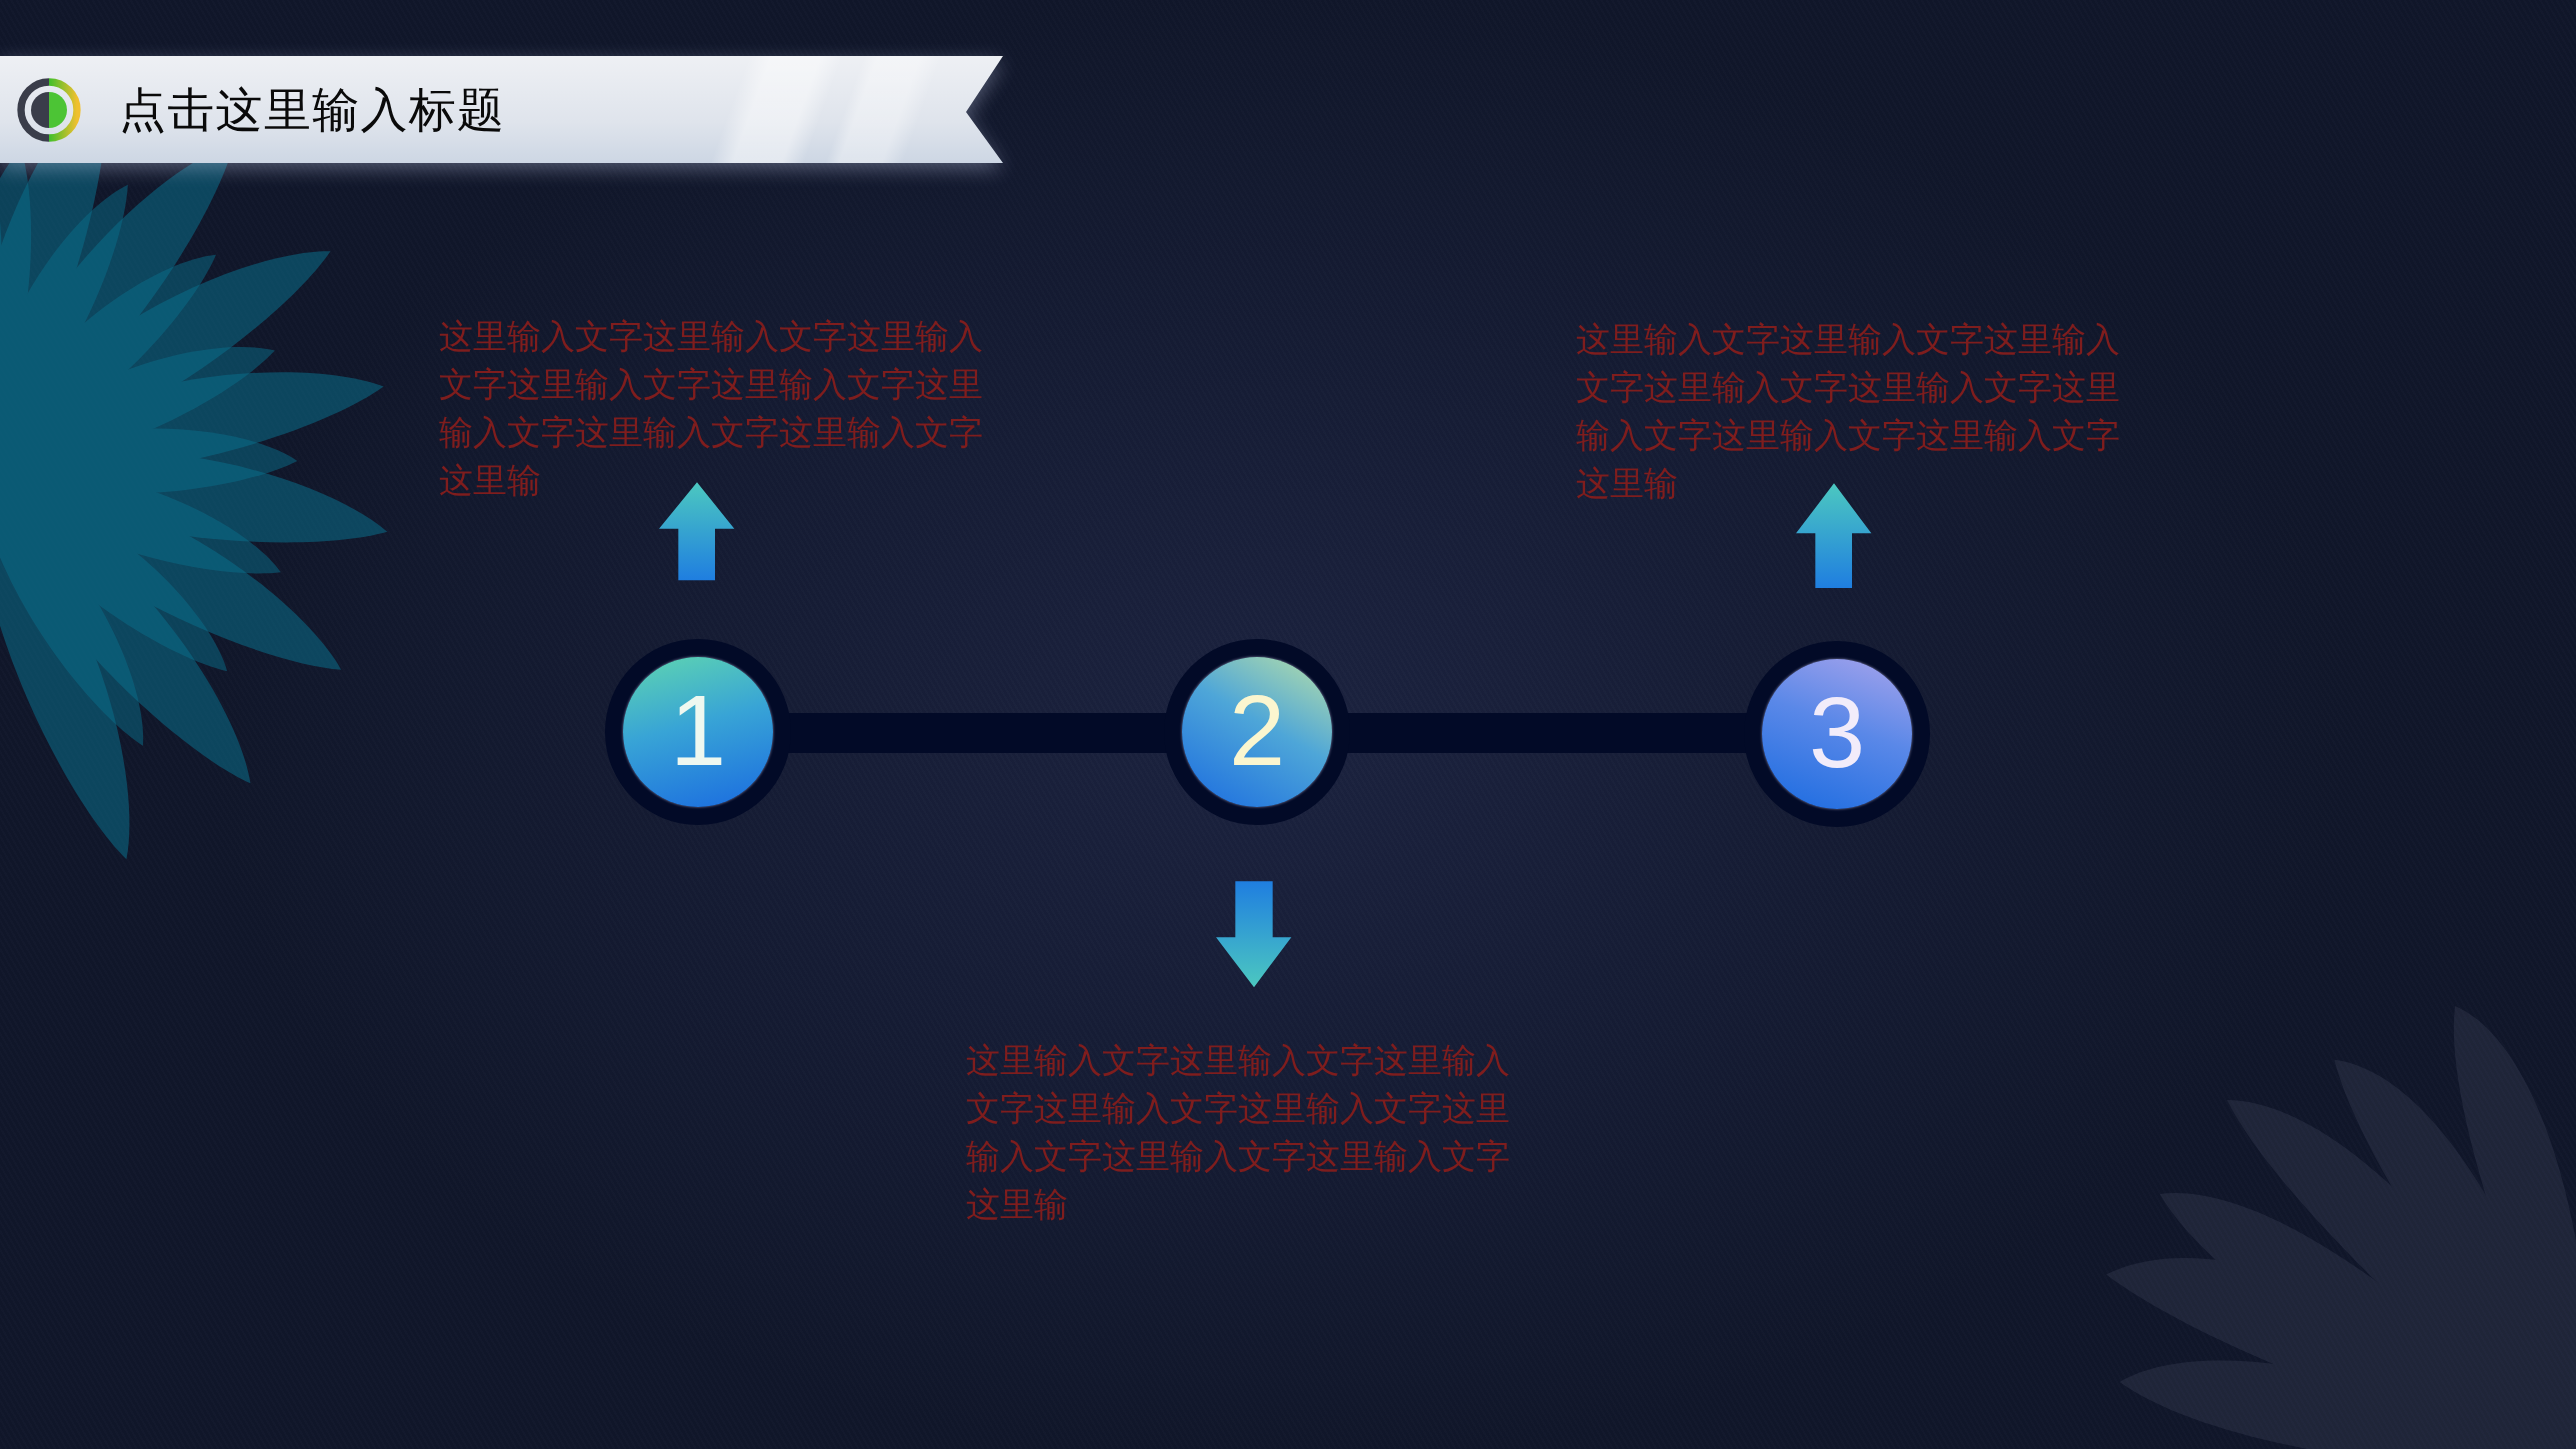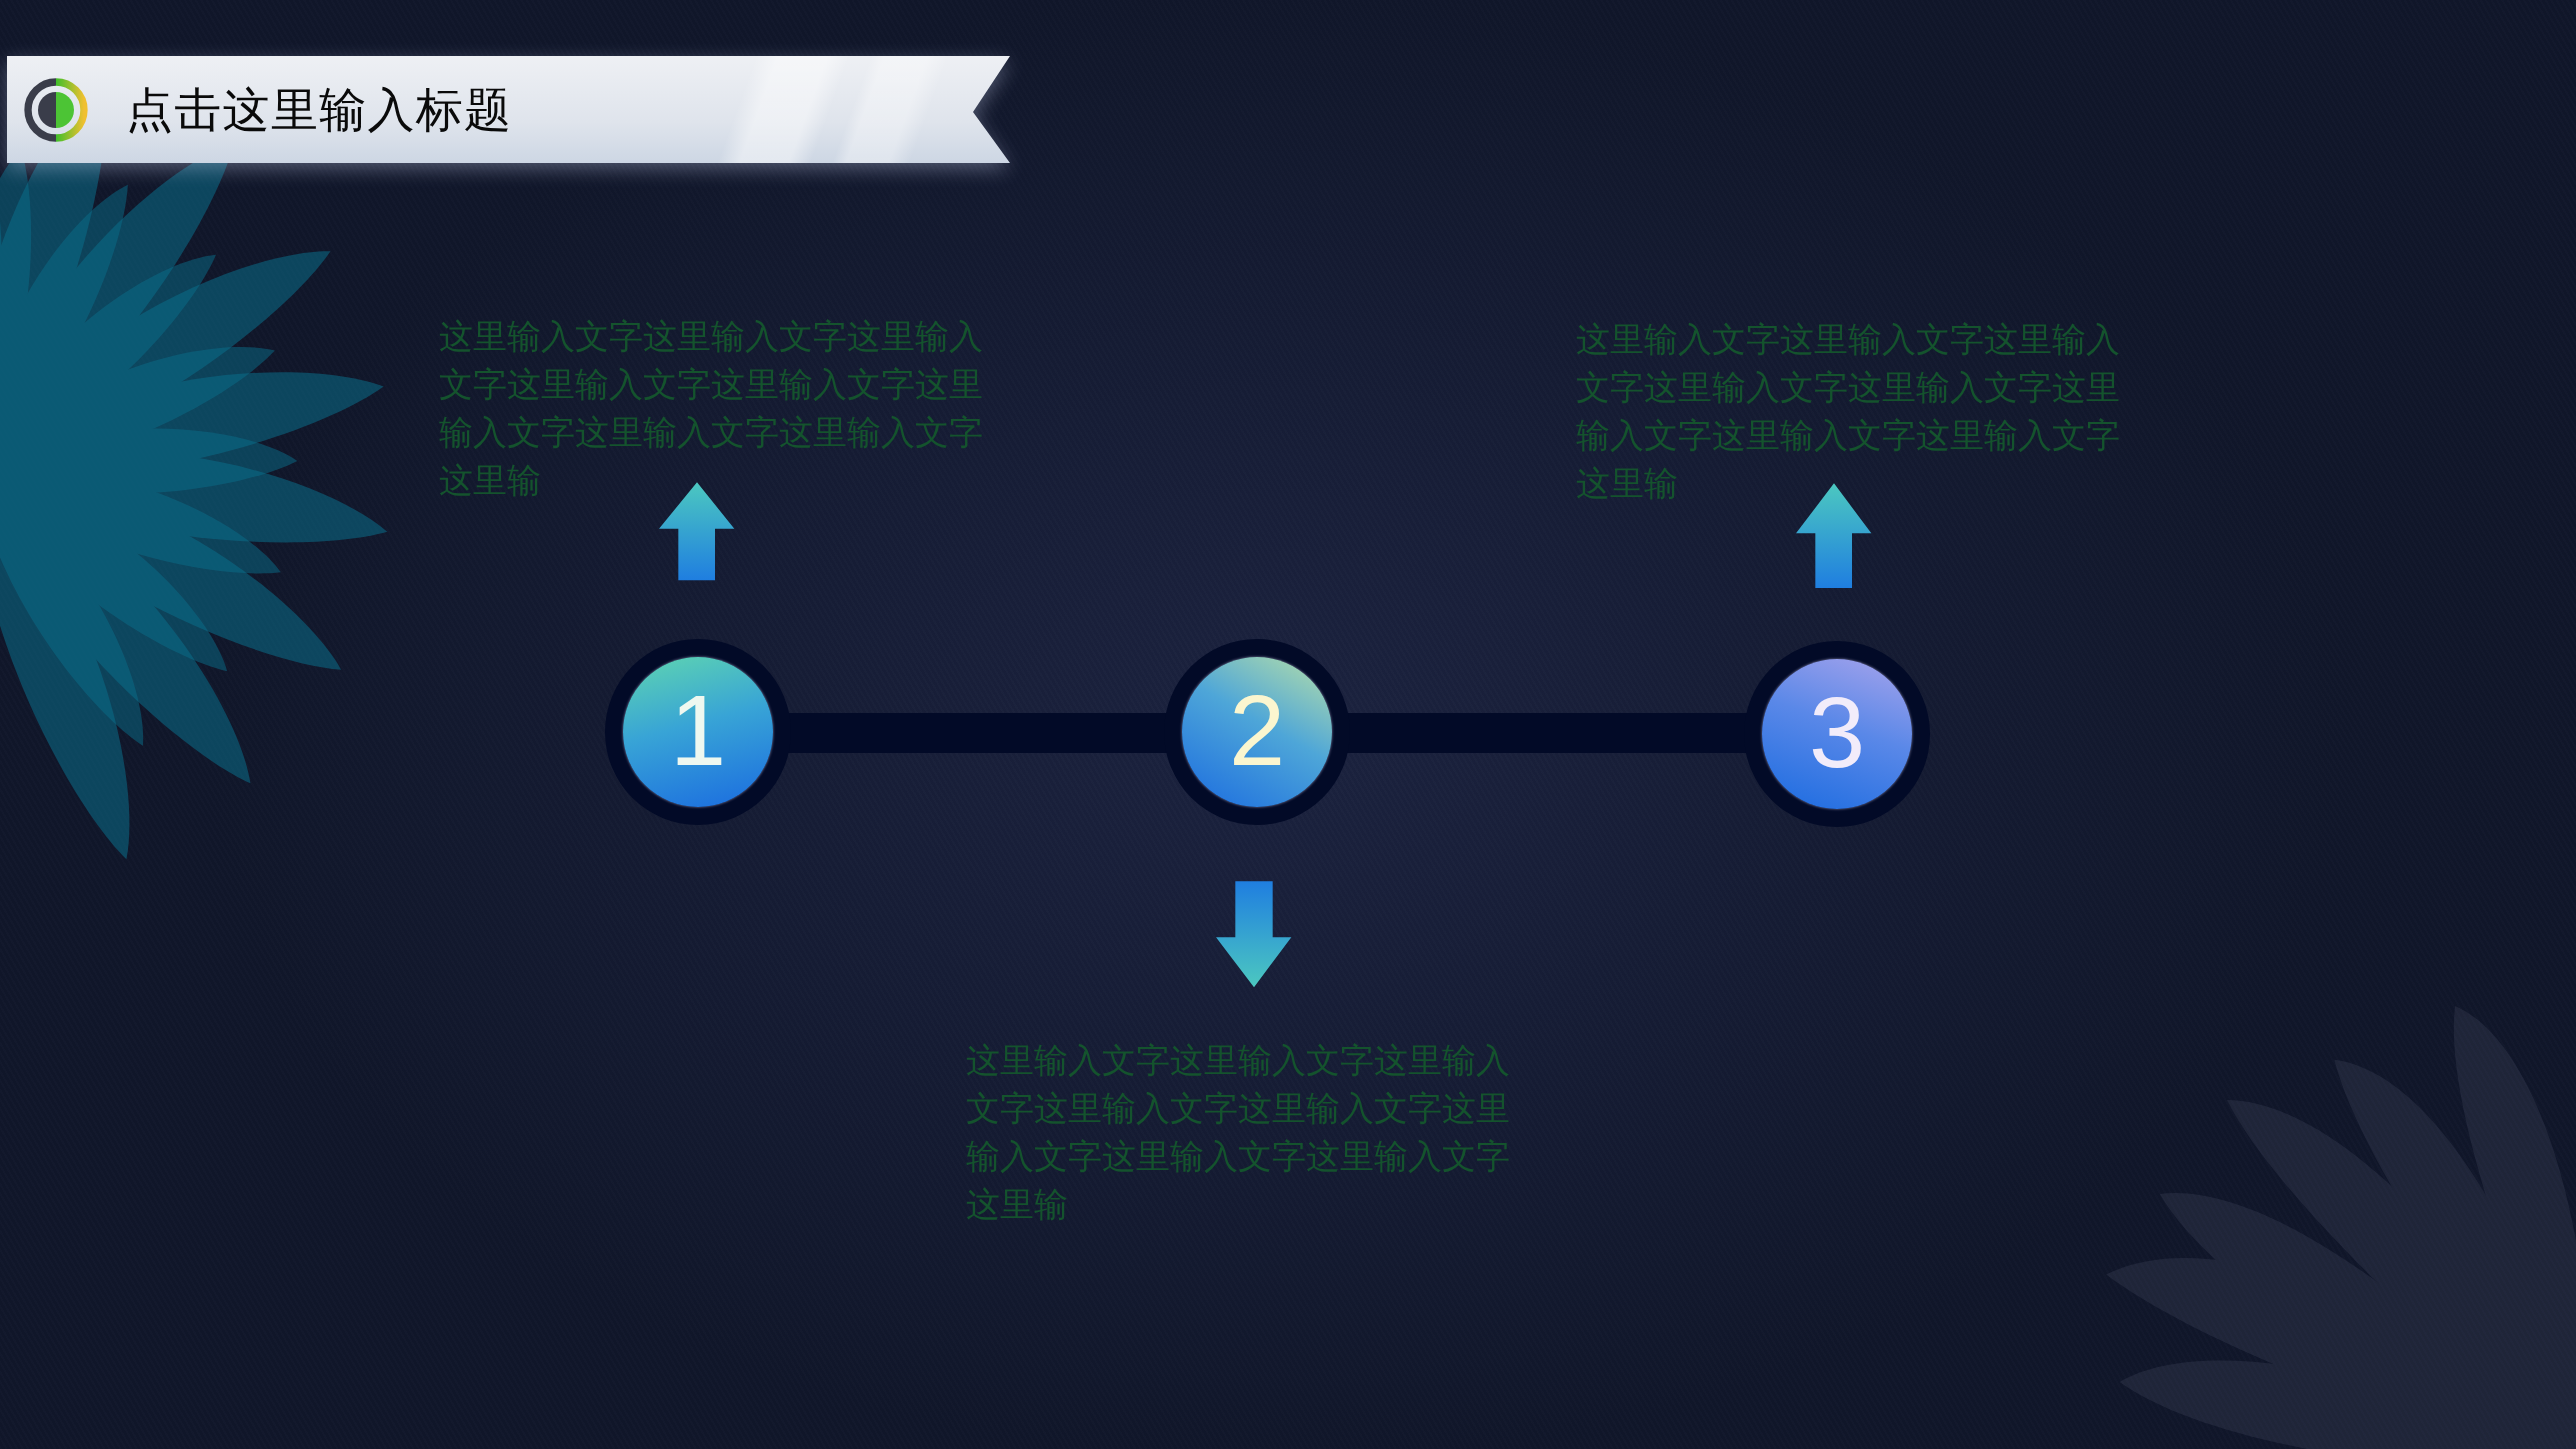--- a/index.html
+++ b/index.html
@@ -3,32 +3,32 @@
 <meta charset="utf-8">
 <style>
   html, body { margin:0; padding:0; }
   body { width:2576px; height:1449px; overflow:hidden; position:relative;
     background:
       radial-gradient(ellipse 1073px 738px at 1275px 725px, #1c2340 0%, #161d36 45%, #10162a 100%);
     font-family: "DejaVu Sans", "Liberation Sans", sans-serif; }
   .stripes { position:absolute; inset:0;
     background: repeating-linear-gradient(60deg, rgba(255,255,255,0.012) 0 2px, rgba(0,0,0,0.02) 2px 4.7px); }
   svg.flower { position:absolute; overflow:visible; }
-  .banner { position:absolute; left:7px; top:56px; width:1003px; height:120px;
+  .banner { position:absolute; left:0; top:56px; width:1003px; height:120px;
     filter: drop-shadow(0 6.7px 9.4px rgba(200,210,240,0.35)); }
   .banner-shape { position:absolute; inset:0;
     clip-path: polygon(0 0, 1003px 0, 966px 56px, 1003px 107px, 0 107px);
     background: linear-gradient(180deg, #eef0f4 0%, #dfe4ec 55%, #c7d2e1 100%); }
   .banner-shine { position:absolute; inset:0;
     clip-path: polygon(0 0, 1003px 0, 966px 56px, 1003px 107px, 0 107px);
     background: linear-gradient(110deg, transparent 0 704px, rgba(255,255,255,0.45) 725px 771px, transparent 792px 812px, rgba(255,255,255,0.35) 825px 865px, transparent 885px); }
   .logo { position:absolute; left:17px; top:21.5px; width:64px; height:64px; }
   .title { position:absolute; left:119px; top:23px; height:62px; line-height:62px;
     font-size:47px; color:#0a0a0a; letter-spacing:1.3px; white-space:nowrap; }
-  .para { position:absolute; width:557px; color:#14532d; font-size:34px; line-height:48px;
+  .para { position:absolute; width:557px; color:#7f1d1d; font-size:34px; line-height:48px;
     letter-spacing:0px; word-break:break-all; }
   .connector { position:absolute; left:771px; top:713px; width:993px; height:40px; background:#020a27; }
   .step { position:absolute; width:186px; height:186px; border-radius:50%; background:#020a27; }
   .step .inner { position:absolute; left:18px; top:18px; width:150px; height:150px; border-radius:50%;
     box-shadow: 0 0 2.7px rgba(230,220,255,0.6); display:flex; align-items:center; justify-content:center; }
   .step .num { font-family:"Liberation Sans", sans-serif; font-size:101px; line-height:1; color:#eef8f0; margin-top:-2.7px; }
   .arrow { position:absolute; }
 </style>
 </head>
 <body>

